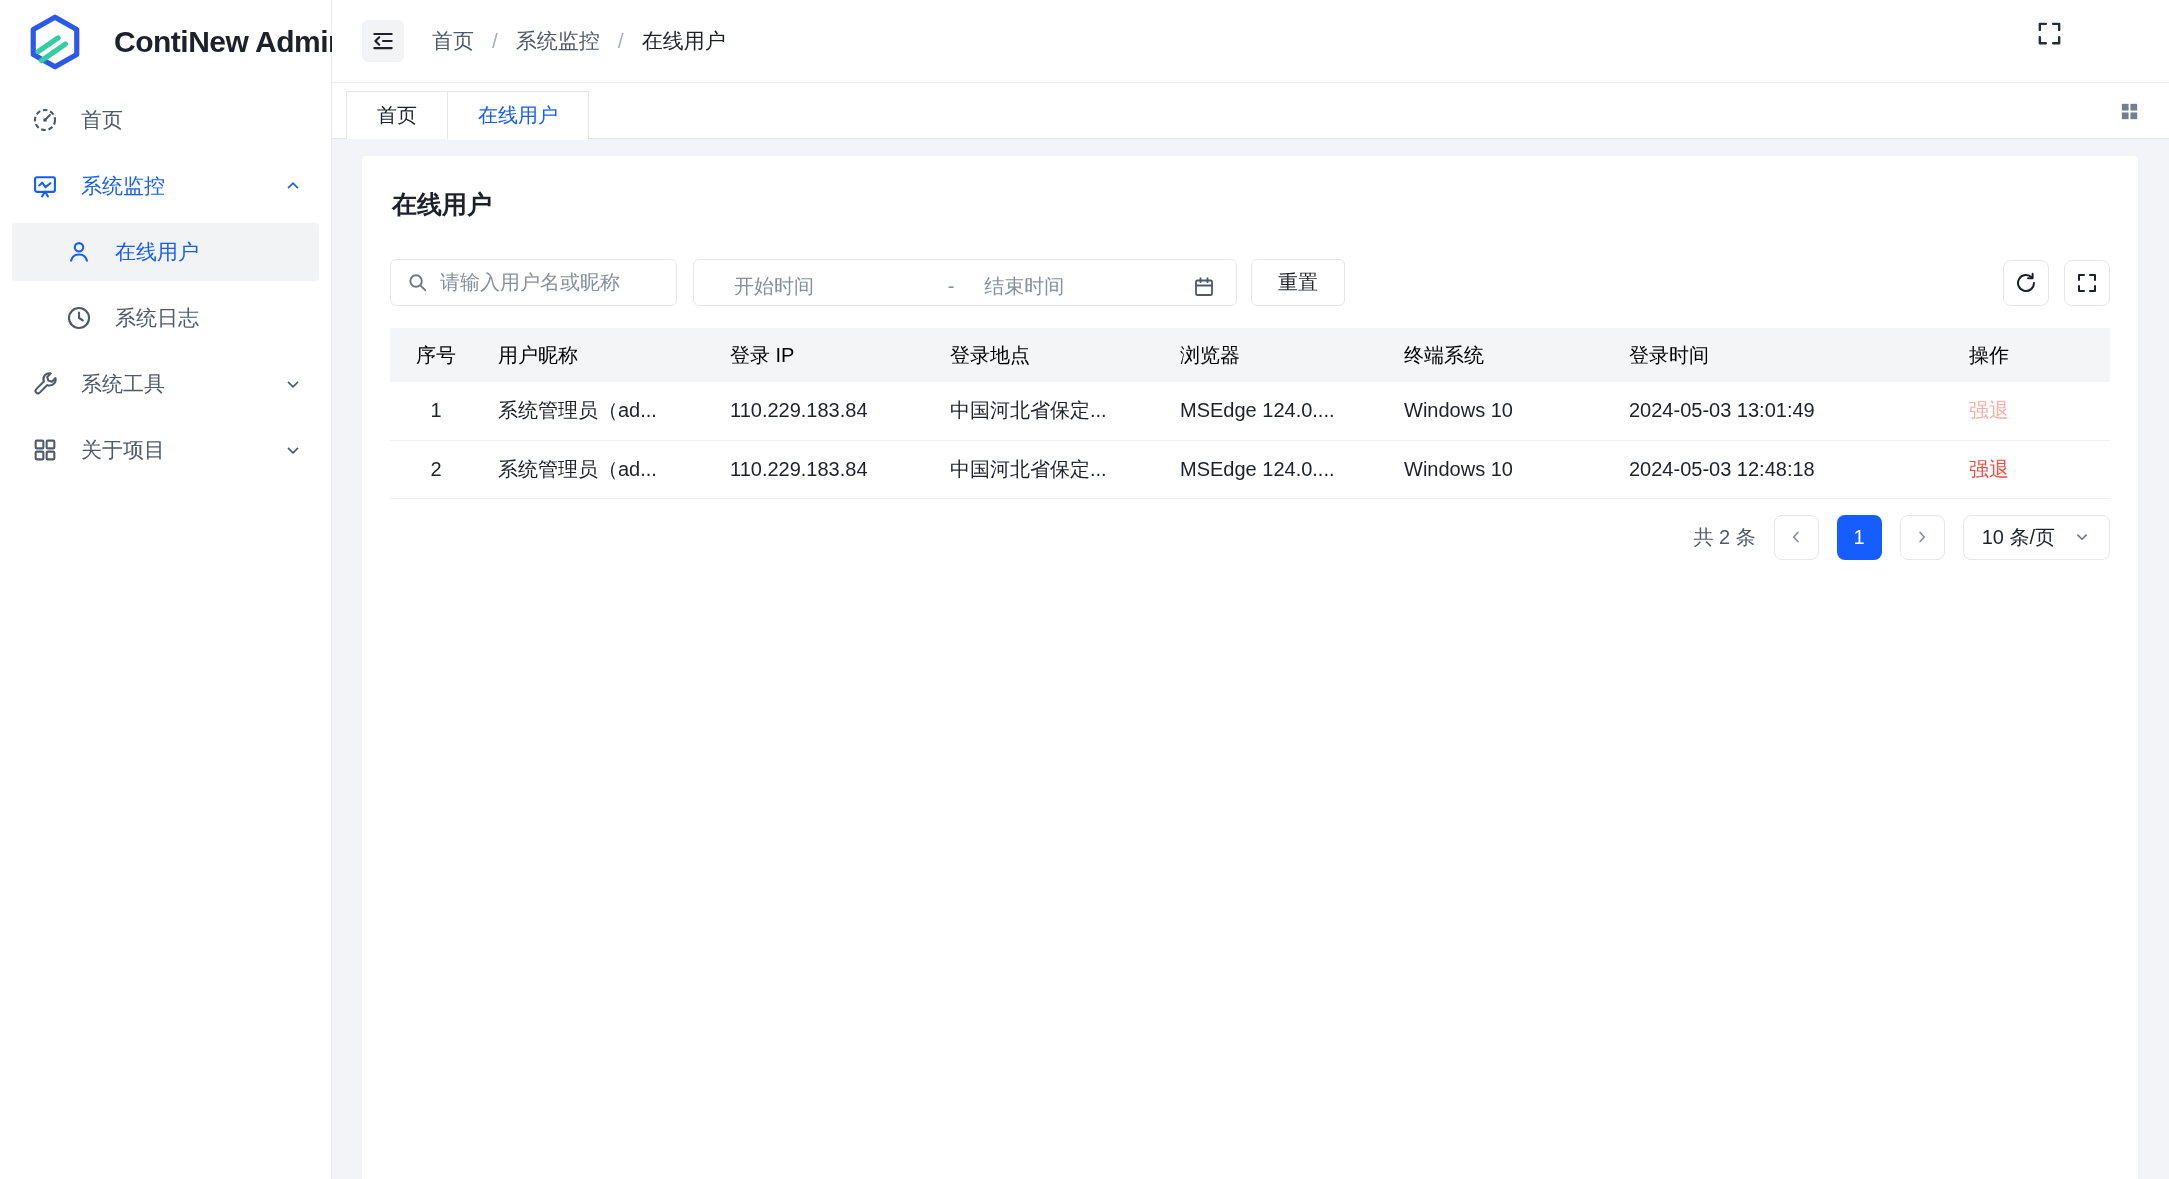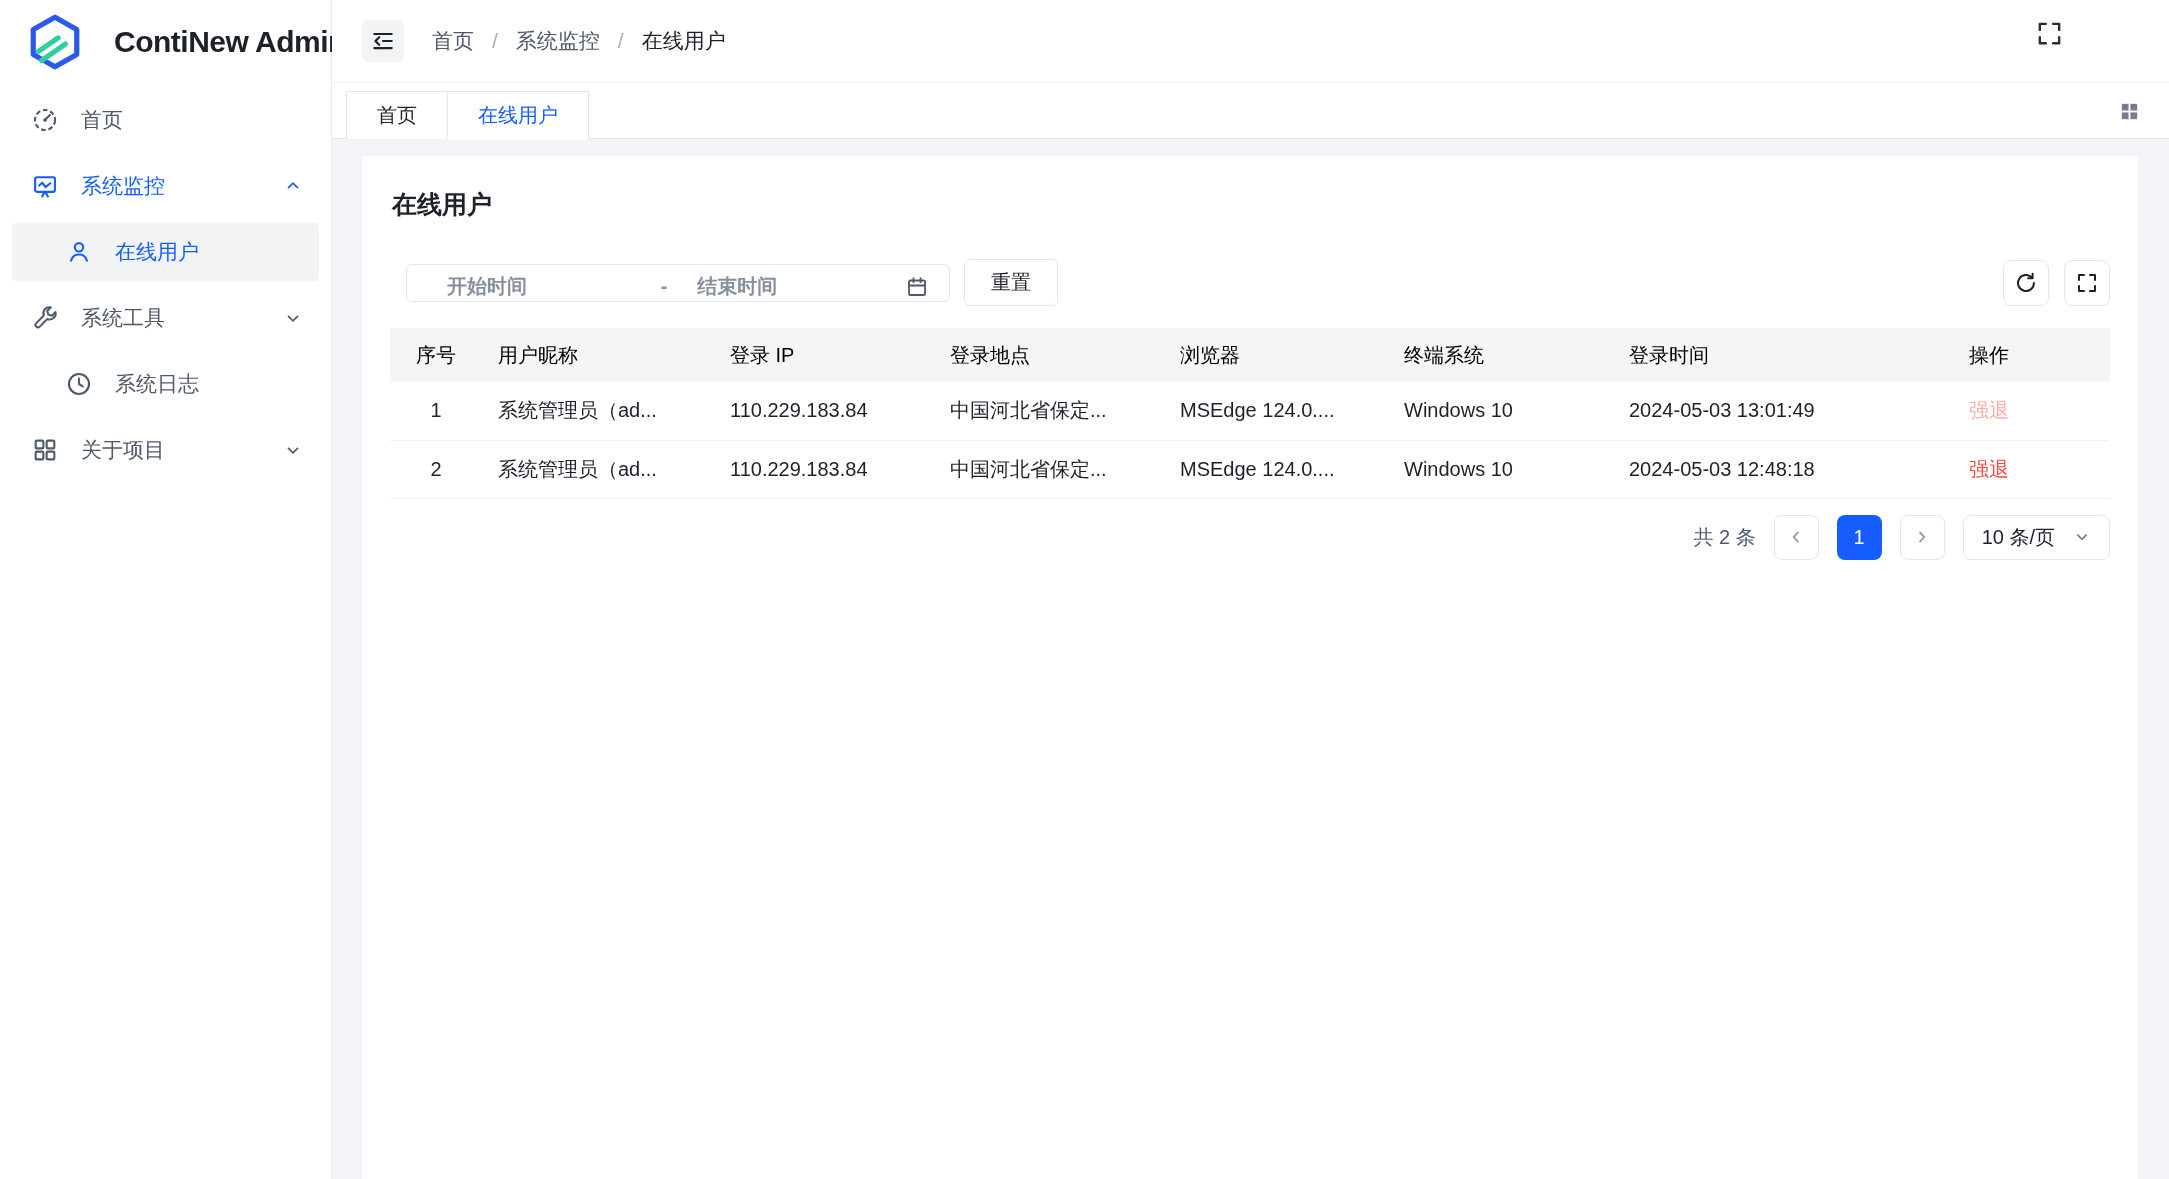--- a/index.html
+++ b/index.html
@@ -51,21 +51,21 @@
   
   .content { flex:1; background:#f2f4f8; padding:17px 31px 0 30px; overflow:hidden; }
   .card { background:#fff; border-radius:4px 4px 0 0; height:100%; padding:30px 28px; }
   .page-title { font-size:25px; font-weight:600; color:#1d2129; margin:2px 0 38px 2px; }
 
   .toolbar { display:flex; align-items:center; margin-bottom:22px; }
   .search-box { width:287px; height:47px; border:1px solid #e5e6eb; border-radius:6px; display:flex; align-items:center; gap:11px; padding:0 12px 0 15px; background:#fff; }
   .search-box svg { width:23px; height:23px; color:#6f7785; flex:0 0 23px; }
   .search-box input { border:none; outline:none; width:100%; font-size:20px; color:#1d2129; font-family:inherit; background:transparent; }
   .search-box input::placeholder { color:#86909c; }
-  .date-range { width:544px; height:38px; border:1px solid #e5e6eb; border-radius:6px; display:flex; align-items:center; padding:8px 20px 0 40px; font-size:20px; color:#86909c; margin-left:16px; background:#fff; cursor:text;font-weight:bold; }
+  .date-range { width:544px; height:47px; border:1px solid #e5e6eb; border-radius:6px; display:flex; align-items:center; padding:8px 20px 0 40px; font-size:20px; color:#86909c; margin-left:16px; background:#fff; cursor:text; }
   .date-range .dr-start { flex:1; }
   .date-range .dr-sep { flex:0 0 auto; padding:0 30px 0 6px; color:#86909c; }
   .date-range .dr-end { flex:1; }
   .date-range .cal { display:flex; color:#4e5969; }
   .date-range .cal svg { width:24px; height:24px; }
   .reset-btn { height:47px; padding:0 26px; margin-left:14px; border:1px solid #e5e6eb; border-radius:6px; background:#fff; font-size:20px; color:#1d2129; font-family:inherit; cursor:pointer; }
   .toolbar-spacer { flex:1; }
   .tool-icon-btn { width:46px; height:46px; border:1px solid #e5e6eb; border-radius:8px; background:#fff; display:flex; align-items:center; justify-content:center; color:#1d2129; cursor:pointer; }
   .tool-icon-btn svg { width:24px; height:24px; }
   .tool-icon-btn + .tool-icon-btn { margin-left:15px; }
@@ -134,42 +134,42 @@
       <div class="menu-item sub active-sub">
         <span class="mi-icon">
           <svg viewBox="0 0 24 24" fill="none" stroke="currentColor" stroke-width="1.8">
             <circle cx="12" cy="8" r="3.6"></circle>
             <path d="M5.2 19.5c.9-3.4 3.6-5.3 6.8-5.3s5.9 1.9 6.8 5.3" stroke-linecap="round"></path>
           </svg>
         </span>
         <span>在线用户</span>
       </div>
 
+      <div class="menu-item sub">
+        <span class="mi-icon">
+          <svg viewBox="0 0 24 24" fill="none" stroke="currentColor" stroke-width="1.8">
+            <circle cx="12" cy="12" r="8.6"></circle>
+            <path d="M12 7.4 V12 L15.2 14" stroke-linecap="round" stroke-linejoin="round"></path>
+          </svg>
+        </span>
+        <span>系统日志</span>
+      </div>
+
       <div class="menu-item">
         <span class="mi-icon">
           <svg viewBox="0 0 24 24" fill="none" stroke="currentColor" stroke-width="1.7">
             <path d="M21 6.8a5.2 5.2 0 0 1-7 6.1l-6.5 6.5a2.1 2.1 0 0 1-3-3l6.5-6.5a5.2 5.2 0 0 1 6.1-7L13.9 6l1 3.1 3.1 1L21 6.8z" stroke-linejoin="round"></path>
           </svg>
         </span>
         <span>系统工具</span>
         <span class="chev">
           <svg viewBox="0 0 24 24" fill="none" stroke="currentColor" stroke-width="2">
               <path d="M6 9.5 12 15.5 18 9.5"></path>
             </svg>
         </span>
-      </div>
-
-      <div class="menu-item sub">
-        <span class="mi-icon">
-          <svg viewBox="0 0 24 24" fill="none" stroke="currentColor" stroke-width="1.8">
-            <circle cx="12" cy="12" r="8.6"></circle>
-            <path d="M12 7.4 V12 L15.2 14" stroke-linecap="round" stroke-linejoin="round"></path>
-          </svg>
-        </span>
-        <span>系统日志</span>
       </div>
 
       <div class="menu-item">
         <span class="mi-icon">
           <svg viewBox="0 0 24 24" fill="none" stroke="currentColor" stroke-width="1.8">
             <rect x="4" y="4" width="6.6" height="6.6" rx="1"></rect>
             <rect x="13.4" y="4" width="6.6" height="6.6" rx="1"></rect>
             <rect x="4" y="13.4" width="6.6" height="6.6" rx="1"></rect>
             <rect x="13.4" y="13.4" width="6.6" height="6.6" rx="1"></rect>
           </svg>
@@ -282,20 +282,29 @@
             <rect x="13" y="13" width="7" height="7"></rect>
         </svg>
       </span>
     </div>
 
     <div class="content">
       <div class="card">
         <h2 class="page-title">在线用户</h2>
 
         <div class="toolbar">
+          <div class="search-box">
+            <span style="display:flex;">
+              <svg viewBox="0 0 24 24" fill="none" stroke="currentColor" stroke-width="2" stroke-linecap="round">
+                <circle cx="10.5" cy="10.5" r="6"></circle>
+                  <path d="M15 15 20 20"></path>
+              </svg>
+            </span>
+            <input type="text" placeholder="请输入用户名或昵称" style="">
+          </div>
 
           <div class="date-range">
             <span class="dr-start">开始时间</span>
             <span class="dr-sep">-</span>
             <span class="dr-end">结束时间</span>
             <span class="cal">
               <svg viewBox="0 0 24 24" fill="none" stroke="currentColor" stroke-width="1.8" stroke-linecap="round">
                 <rect x="4" y="5.5" width="16" height="14.5" rx="1.6"></rect>
                 <path d="M8.5 3.2 V7.2 M15.5 3.2 V7.2 M4 10.5 H20"></path>
               </svg>

